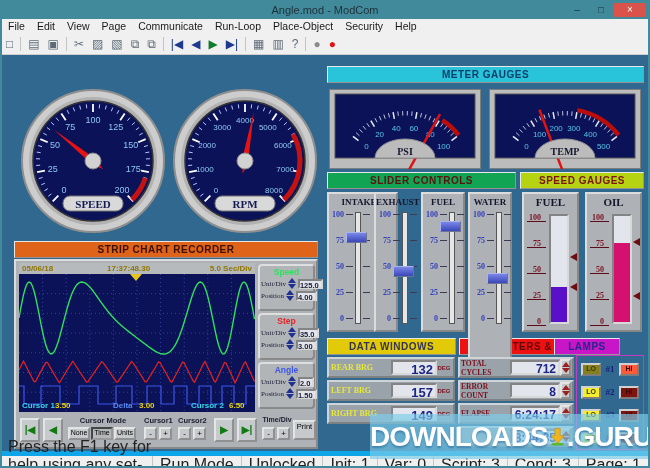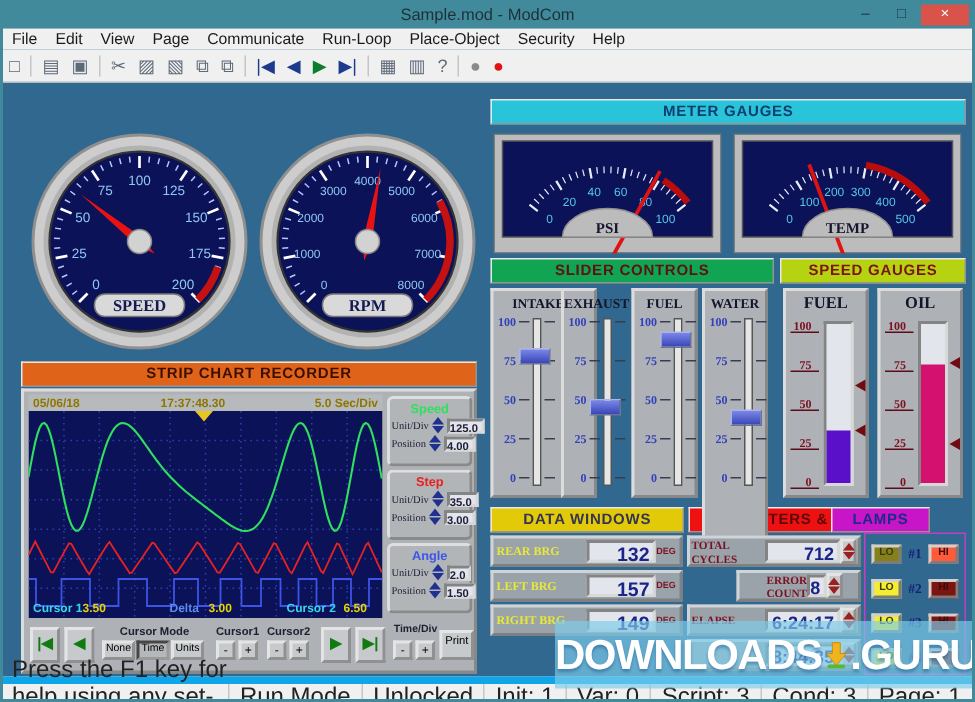--- a/index.html
+++ b/index.html
@@ -46,21 +46,21 @@
   #lamps-panel{position:absolute;left:574px;top:353px;width:68px;height:95px;border:1px solid #c43cc4;box-sizing:border-box;}
   
   #dw-rows{position:absolute;left:325px;top:355px;width:128px;display:flex;flex-direction:column;gap:2px;}
   #ct-rows{position:absolute;left:456px;top:355px;width:116px;display:flex;flex-direction:column;gap:2px;}
 </style>
 </head>
 <body>
 
 <div class="screen">
   <div class="titlebar">
-    <span class="title">Sample.mod - ModCom</span>
+    <span class="title">Angle.mod - ModCom</span>
     <span class="winbtns" id="winbtns">
         <div class="wbtn">–</div>
         <div class="wbtn">□</div>
         <div class="wbtn close">×</div>
       </span>
   </div>
   <div class="menubar" id="menubar">
       <div class="menu-item">File</div>
       <div class="menu-item">Edit</div>
       <div class="menu-item">View</div>
@@ -561,21 +561,21 @@
       <div style="display: flex; align-items: center; height: 21px; background: rgb(154, 162, 170); border: 2px outset rgb(207, 212, 216); box-sizing: border-box; padding: 0px 1px;">
         <div style="flex: 1 1 0%; font: bold 7.5px &quot;Liberation Serif&quot;, serif; color: rgb(124, 16, 32);">TOTAL CYCLES</div>
         <div class="inset" style="width: 50px; height: 15px; font: bold 12px &quot;Liberation Sans&quot;, sans-serif; text-align: right; color: rgb(28, 36, 136); padding-right: 2px;">712</div>
         <div class="b3" style="width: 11px; height: 17px; display: flex; align-items: center; justify-content: center;">
           <div style="display: inline-flex; flex-direction: column; gap: 1px; margin: 0px 2px;">
             <div style="width: 0px; height: 0px; border-left: 4px solid transparent; border-right: 4px solid transparent; border-bottom: 5px solid rgb(156, 32, 32);"></div>
             <div style="width: 0px; height: 0px; border-left: 4px solid transparent; border-right: 4px solid transparent; border-top: 5px solid rgb(156, 32, 32);"></div>
           </div>
         </div>
       </div>
-      <div style="display: flex; align-items: center; height: 21px; background: rgb(154, 162, 170); border: 2px outset rgb(207, 212, 216); box-sizing: border-box; padding: 0px 18px; margin-left: 33px;">
+      <div style="display: flex; align-items: center; height: 21px; background: rgb(154, 162, 170); border: 2px outset rgb(207, 212, 216); box-sizing: border-box; padding: 0px 1px;">
         <div style="flex: 1 1 0%; font: bold 7.5px &quot;Liberation Serif&quot;, serif; color: rgb(124, 16, 32);">ERROR COUNT</div>
         <div class="inset" style="width: 50px; height: 15px; font: bold 12px &quot;Liberation Sans&quot;, sans-serif; text-align: right; color: rgb(28, 36, 136); padding-right: 2px;">8</div>
         <div class="b3" style="width: 11px; height: 17px; display: flex; align-items: center; justify-content: center;">
           <div style="display: inline-flex; flex-direction: column; gap: 1px; margin: 0px 2px;">
             <div style="width: 0px; height: 0px; border-left: 4px solid transparent; border-right: 4px solid transparent; border-bottom: 5px solid rgb(156, 32, 32);"></div>
             <div style="width: 0px; height: 0px; border-left: 4px solid transparent; border-right: 4px solid transparent; border-top: 5px solid rgb(156, 32, 32);"></div>
           </div>
         </div>
       </div>
       <div style="display: flex; align-items: center; height: 21px; background: rgb(154, 162, 170); border: 2px outset rgb(207, 212, 216); box-sizing: border-box; padding: 0px 1px;">

